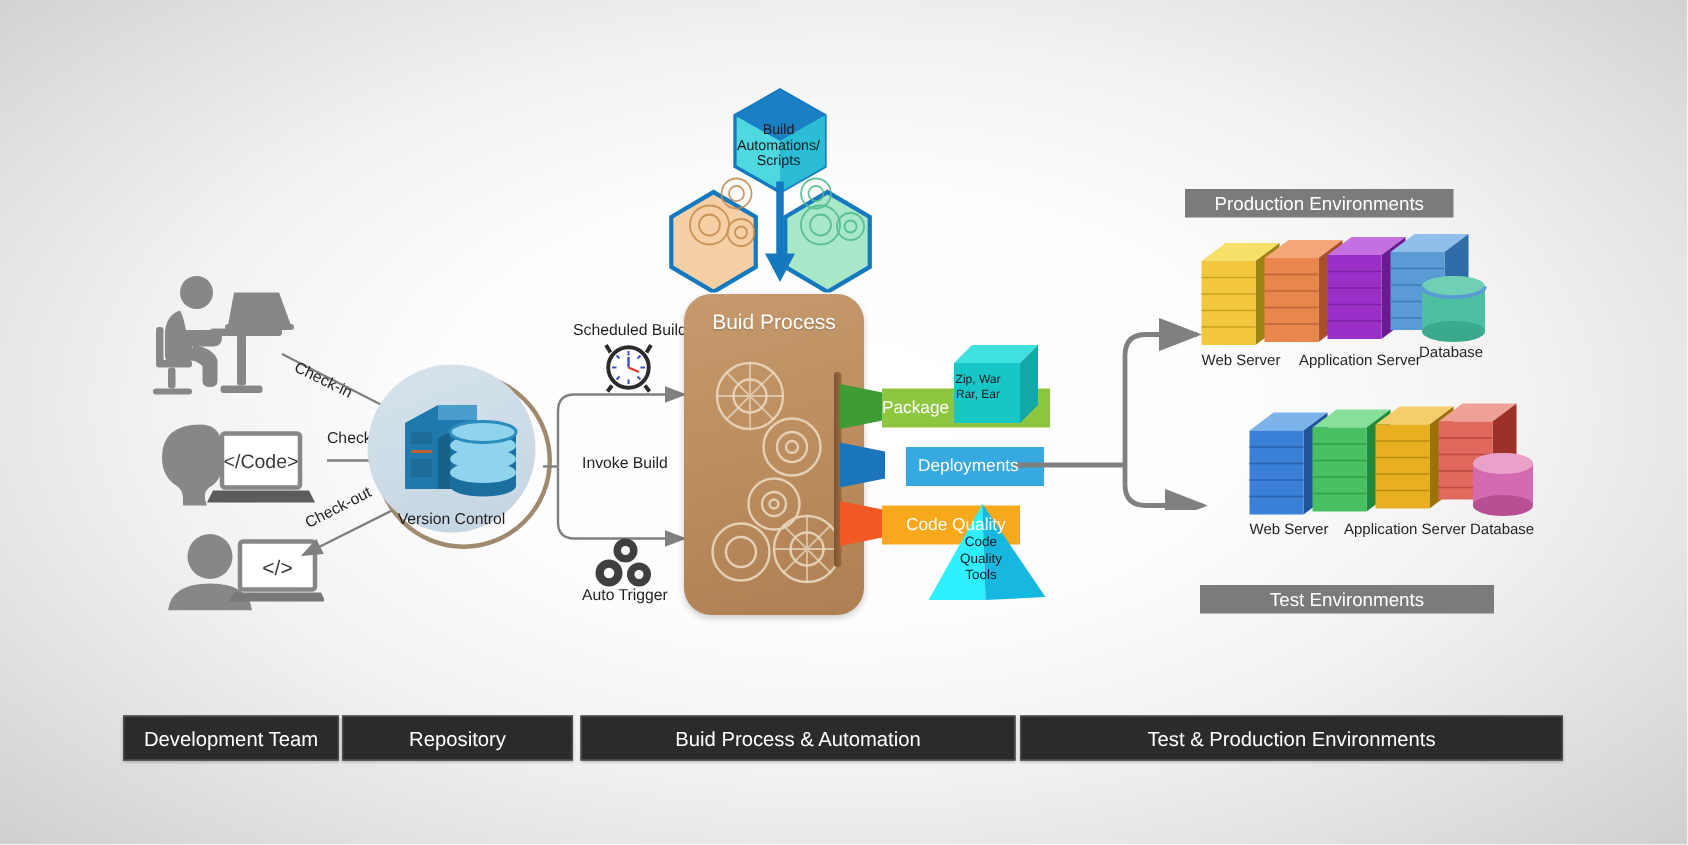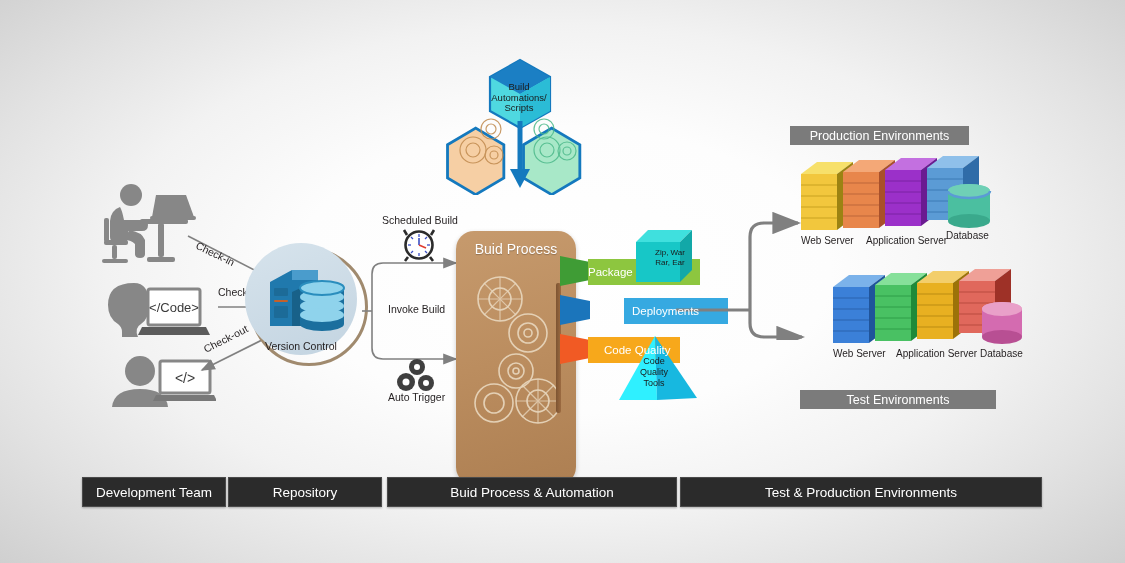--- a/index.html
+++ b/index.html
@@ -214,21 +214,21 @@
     <polygon points="56,22 86,5 116,22 86,39" fill="#1b7fc4"></polygon>
     <polygon points="116,22 116,56 86,73 86,39" fill="#2bbcd6"></polygon>
 
     <path d="M86 66 L86 118" stroke="#1479be" stroke-width="5" fill="none"></path>
     <path d="M76 114 L96 114 L86 133 z" fill="#1479be"></path>
   </svg>
   <div class="txt ctr" style="left:468px;top:82px;width:102px;font-size:9.5px;color:#1a1a1a;">Build
 Automations/
 Scripts</div>
 
-  <div class="bp" style="left:456px;top:196px;width:120px;height:254px;margin-top:35px;">
+  <div class="bp" style="left:456px;top:196px;width:120px;height:214px;">
     <div class="bp-title">Buid Process</div>
     <svg class="abs" style="left:10px;top:40px;" width="100" height="165">
       <g fill="none" stroke="#e9d8bf" stroke-width="1.6" opacity=".9">
         <circle cx="34" cy="28" r="22"></circle>
           <circle cx="34" cy="28" r="11"></circle>
         <circle cx="62" cy="62" r="19"></circle>
           <circle cx="62" cy="62" r="10"></circle>
         <circle cx="62" cy="62" r="4"></circle>
         <circle cx="50" cy="100" r="17"></circle>
           <circle cx="50" cy="100" r="8"></circle>
@@ -255,37 +255,37 @@
   <svg class="abs" style="left:560px;top:256px;" width="32" height="30">
     <path d="M0 0 L30 6 L30 24 L0 30 z" fill="#3f9c35"></path>
   </svg>
   <div class="ribbon" style="left:588px;top:259px;width:112px;background:#8dc63f;padding-left:0;">
     <span class="rtext">Package</span>
   </div>
 
   <svg class="abs" style="left:560px;top:295px;" width="32" height="30">
     <path d="M0 0 L30 6 L30 24 L0 30 z" fill="#1b75bb"></path>
   </svg>
-  <div class="ribbon" style="left:624px;top:298px;width:104px;background:#36a9e1;padding-left:8px;">
+  <div class="ribbon" style="left:604px;top:298px;width:92px;background:#36a9e1;padding-left:8px;">
     <span class="rtext">Deployments</span>
   </div>
 
   <svg class="abs" style="left:560px;top:334px;" width="32" height="30">
     <path d="M0 0 L30 6 L30 24 L0 30 z" fill="#f15a24"></path>
   </svg>
   <div class="ribbon" style="left:588px;top:337px;width:92px;background:#f7a81b;padding-left:16px;">
     <span class="rtext">Code Quality</span>
   </div>
 
   <svg class="abs" style="left:636px;top:228px;" width="64" height="60">
     <polygon points="0,14 12,2 56,2 44,14" fill="#3fe0de"></polygon>
     <polygon points="44,14 56,2 56,42 44,54" fill="#12a8a8"></polygon>
     <rect x="0" y="14" width="44" height="40" fill="#17c7c7"></rect>
   </svg>
-  <div class="txt ctr" style="left:654px;top:248px;width:32px;font-size:8px;color:#1a1a1a;line-height:1.25;text-align:center;">Zip, War
+  <div class="txt ctr" style="left:636px;top:248px;width:32px;font-size:8px;color:#1a1a1a;line-height:1.25;text-align:center;">Zip, War
 Rar, Ear</div>
 
   <svg class="abs" style="left:617px;top:336px;" width="84" height="68">
     <polygon points="38,0 2,64 40,64" fill="#2ff0ff"></polygon>
     <polygon points="38,0 40,64 80,62" fill="#17b8e0"></polygon>
   </svg>
   <div class="txt ctr" style="left:626px;top:356px;width:56px;font-size:9px;color:#1a1a1a;line-height:1.22;">Code
 Quality
 Tools</div>
 

